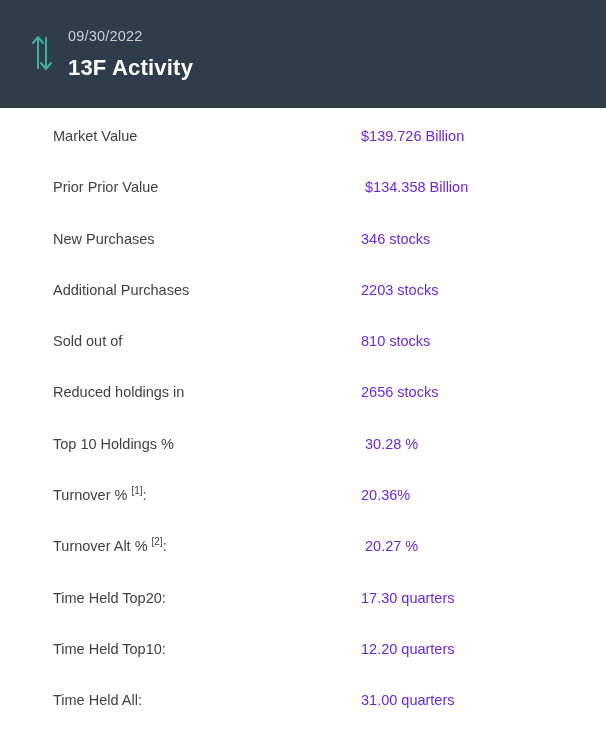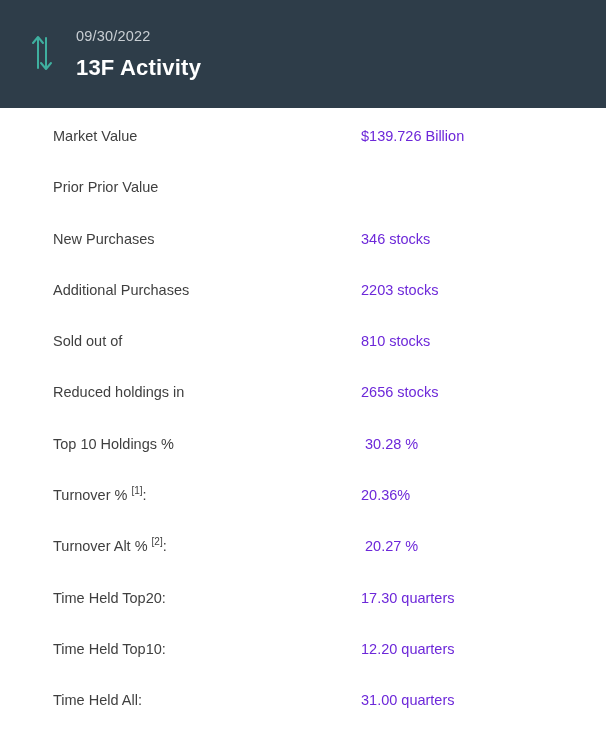--- a/index.html
+++ b/index.html
@@ -22,21 +22,20 @@
     position: relative;
   }
 
   .header {
     background: #2e3d49;
     height: 108px;
     box-sizing: border-box;
     padding: 14px 22px 0 22px;
     display: flex;
     align-items: flex-start;
-    gap: 8px;
   }
 
   .header-icon {
     width: 40px;
     min-width: 40px;
     height: 62px;
     display: flex;
     align-items: center;
     justify-content: center;
     margin-top: 8px;
@@ -122,20 +121,21 @@
 
   <div class="body">
 
     <div class="row">
       <div class="row-label">Market Value</div>
       <div class="row-value">$139.726 Billion</div>
     </div>
 
     <div class="row">
       <div class="row-label">Prior Prior Value</div>
+      <div class="row-value"> $134.358 Billion</div>
     </div>
 
     <div class="row">
       <div class="row-label">New Purchases</div>
       <div class="row-value">346 stocks</div>
     </div>
 
     <div class="row">
       <div class="row-label">Additional Purchases</div>
       <div class="row-value">2203 stocks</div>

